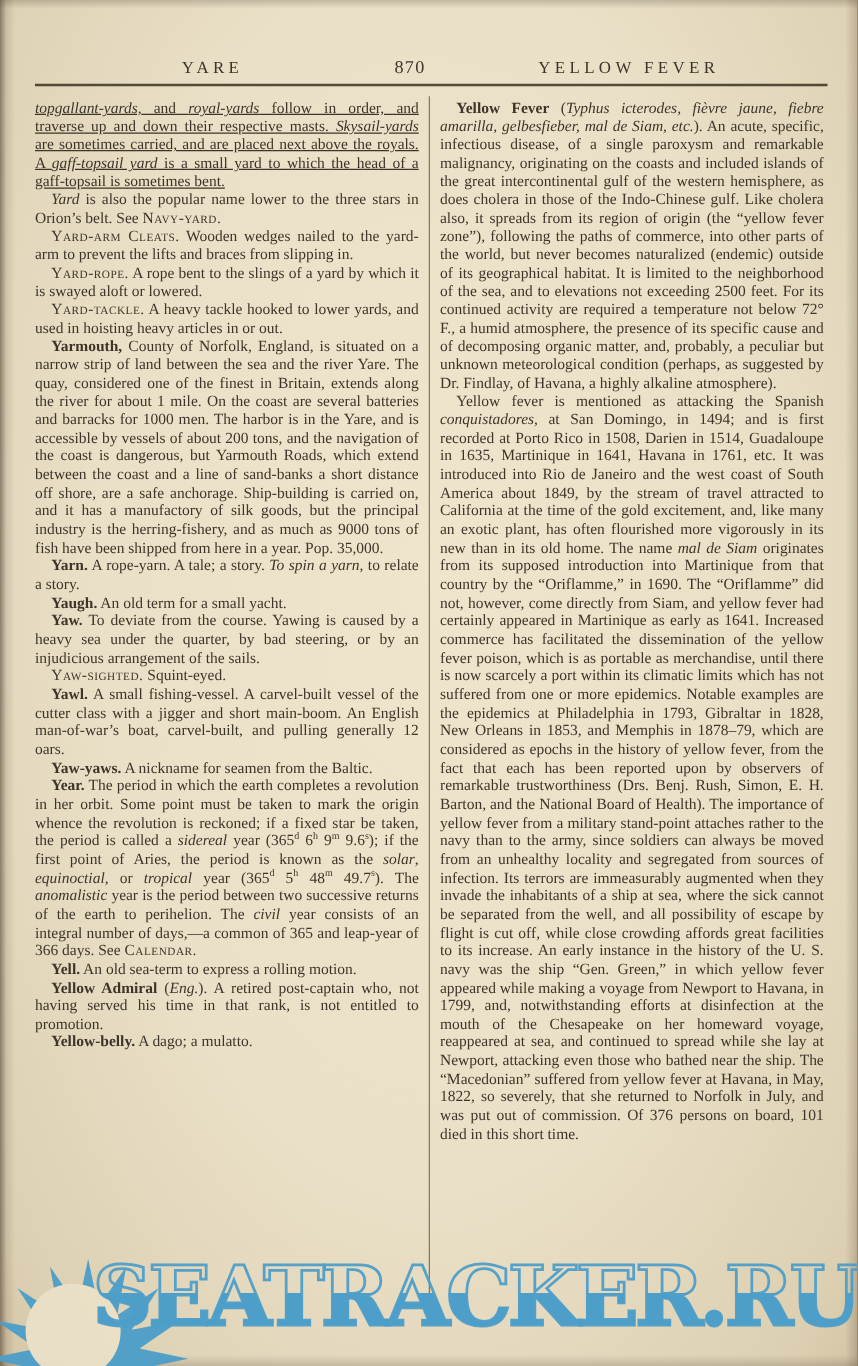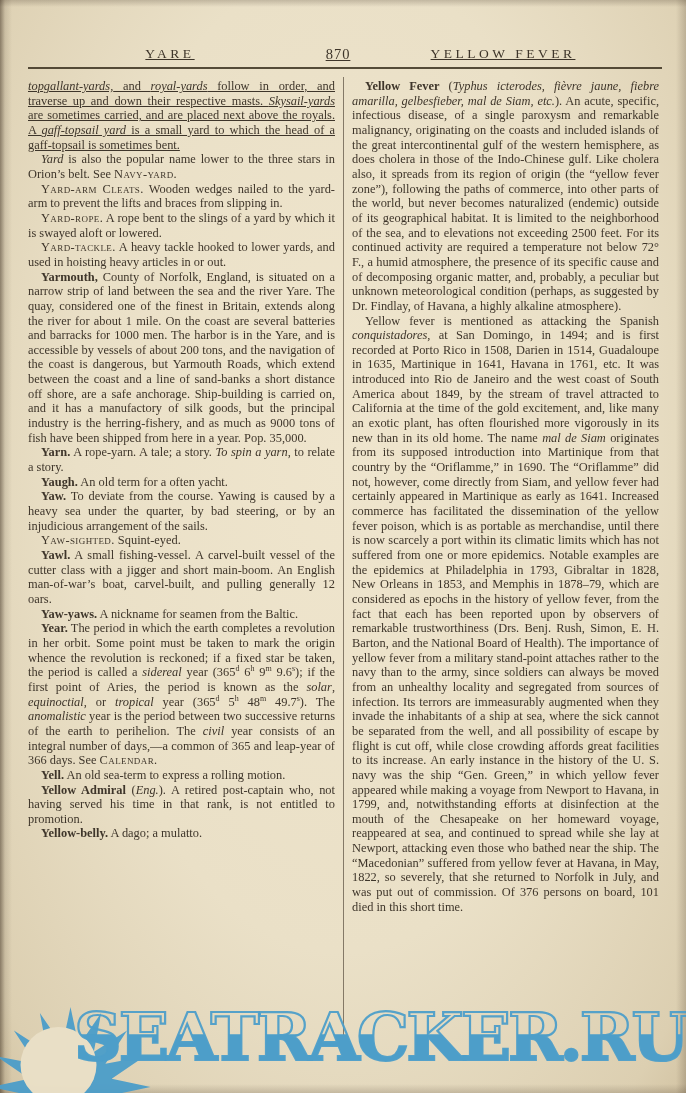--- a/index.html
+++ b/index.html
@@ -8,23 +8,23 @@
     position:relative;width:686px;height:1093px;overflow:hidden;
     color:#3e352a;
     background:
       linear-gradient(to right, rgba(52,38,24,0.50), rgba(52,38,24,0.12) 5px, rgba(52,38,24,0) 12px),
       linear-gradient(to bottom, rgba(52,38,24,0.22), rgba(52,38,24,0) 7px),
       linear-gradient(to left, rgba(52,38,24,0.20), rgba(52,38,24,0) 10px),
       linear-gradient(to top, rgba(52,38,24,0.18), rgba(52,38,24,0) 9px),
       radial-gradient(ellipse at 50% 42%, #efe5cd 0%, #eae0c7 55%, #dccfb1 92%, #d3c4a4 100%);
   }
   
-  .running-head span{position:absolute;top:46px;transform:translateX(-50%);white-space:nowrap;text-decoration:underline;}
+  .running-head span{position:absolute;top:46px;transform:translateX(-50%);white-space:nowrap;}
   .head-left{left:170px;font-size:13.5px;letter-spacing:3.5px;}
-  .head-page{left:338px;font-size:14.5px;letter-spacing:1px;}
+  .head-page{left:328px;font-size:14.5px;letter-spacing:1px;}
   .head-right{left:503px;font-size:13.5px;letter-spacing:3.5px;}
   .head-rule{position:absolute;left:28px;top:67px;width:634px;height:2px;background:#39301f;opacity:0.85;}
   
   .columns{position:absolute;left:28px;top:79px;width:632px;}
   .col{position:absolute;top:0;width:307px;font-size:12.4px;line-height:14.65px;text-align:justify;}
   .col-left{left:0;}
   .col-right{left:324px;}
   .col-divider{position:absolute;left:315px;top:-2px;width:1px;height:967px;background:#6a5f4f;opacity:0.8;}
   .para{margin:0;text-indent:13px;}
   .para.noindent{text-indent:0;text-decoration:underline;}
@@ -59,21 +59,21 @@
 
   <div class="columns">
     <div class="col col-left">
         <p class="para noindent"><span class="seg-i">topgallant-yards,</span><span class="seg-r"> and </span><span class="seg-i">royal-yards</span><span class="seg-r"> follow in order, and traverse up and down their respective masts. </span><span class="seg-i">Skysail-yards</span><span class="seg-r"> are sometimes carried, and are placed next above the royals. A </span><span class="seg-i">gaff-topsail yard</span><span class="seg-r"> is a small yard to which the head of a gaff-topsail is sometimes bent.</span></p>
         <p class="para"><span class="seg-i">Yard</span><span class="seg-r"> is also the popular name lower to the three stars in Orion’s belt. See </span><span class="seg-sc">Navy-yard</span><span class="seg-r">.</span></p>
         <p class="para"><span class="seg-sc">Yard-arm Cleats.</span><span class="seg-r"> Wooden wedges nailed to the yard-arm to prevent the lifts and braces from slipping in.</span></p>
         <p class="para"><span class="seg-sc">Yard-rope.</span><span class="seg-r"> A rope bent to the slings of a yard by which it is swayed aloft or lowered.</span></p>
         <p class="para"><span class="seg-sc">Yard-tackle.</span><span class="seg-r"> A heavy tackle hooked to lower yards, and used in hoisting heavy articles in or out.</span></p>
         <p class="para"><span class="seg-b">Yarmouth,</span><span class="seg-r"> County of Norfolk, England, is situated on a narrow strip of land between the sea and the river Yare. The quay, considered one of the finest in Britain, extends along the river for about 1 mile. On the coast are several batteries and barracks for 1000 men. The harbor is in the Yare, and is accessible by vessels of about 200 tons, and the navigation of the coast is dangerous, but Yarmouth Roads, which extend between the coast and a line of sand-banks a short distance off shore, are a safe anchorage. Ship-building is carried on, and it has a manufactory of silk goods, but the principal industry is the herring-fishery, and as much as 9000 tons of fish have been shipped from here in a year. Pop. 35,000.</span></p>
         <p class="para"><span class="seg-b">Yarn.</span><span class="seg-r"> A rope-yarn. A tale; a story. </span><span class="seg-i">To spin a yarn</span><span class="seg-r">, to relate a story.</span></p>
-        <p class="para"><span class="seg-b">Yaugh.</span><span class="seg-r"> An old term for a often yacht.</span></p>
+        <p class="para"><span class="seg-b">Yaugh.</span><span class="seg-r"> An old term for a small yacht.</span></p>
         <p class="para"><span class="seg-b">Yaw.</span><span class="seg-r"> To deviate from the course. Yawing is caused by a heavy sea under the quarter, by bad steering, or by an injudicious arrangement of the sails.</span></p>
         <p class="para"><span class="seg-sc">Yaw-sighted.</span><span class="seg-r"> Squint-eyed.</span></p>
         <p class="para"><span class="seg-b">Yawl.</span><span class="seg-r"> A small fishing-vessel. A carvel-built vessel of the cutter class with a jigger and short main-boom. An English man-of-war’s boat, carvel-built, and pulling generally 12 oars.</span></p>
         <p class="para"><span class="seg-b">Yaw-yaws.</span><span class="seg-r"> A nickname for seamen from the Baltic.</span></p>
         <p class="para"><span class="seg-b">Year.</span><span class="seg-r"> The period in which the earth completes a revolution in her orbit. Some point must be taken to mark the origin whence the revolution is reckoned; if a fixed star be taken, the period is called a </span><span class="seg-i">sidereal</span><span class="seg-r"> year (365</span><span class="seg-sup">d</span><span class="seg-r"> 6</span><span class="seg-sup">h</span><span class="seg-r"> 9</span><span class="seg-sup">m</span><span class="seg-r"> 9.6</span><span class="seg-sup">s</span><span class="seg-r">); if the first point of Aries, the period is known as the </span><span class="seg-i">solar</span><span class="seg-r">, </span><span class="seg-i">equinoctial</span><span class="seg-r">, or </span><span class="seg-i">tropical</span><span class="seg-r"> year (365</span><span class="seg-sup">d</span><span class="seg-r"> 5</span><span class="seg-sup">h</span><span class="seg-r"> 48</span><span class="seg-sup">m</span><span class="seg-r"> 49.7</span><span class="seg-sup">s</span><span class="seg-r">). The </span><span class="seg-i">anomalistic</span><span class="seg-r"> year is the period between two successive returns of the earth to perihelion. The </span><span class="seg-i">civil</span><span class="seg-r"> year consists of an integral number of days,—a common of 365 and leap-year of 366 days. See </span><span class="seg-sc">Calendar</span><span class="seg-r">.</span></p>
         <p class="para"><span class="seg-b">Yell.</span><span class="seg-r"> An old sea-term to express a rolling motion.</span></p>
         <p class="para"><span class="seg-b">Yellow Admiral</span><span class="seg-r"> (</span><span class="seg-i">Eng.</span><span class="seg-r">). A retired post-captain who, not having served his time in that rank, is not entitled to promotion.</span></p>
         <p class="para"><span class="seg-b">Yellow-belly.</span><span class="seg-r"> A dago; a mulatto.</span></p>
       </div>
     <div class="col-divider"></div>

